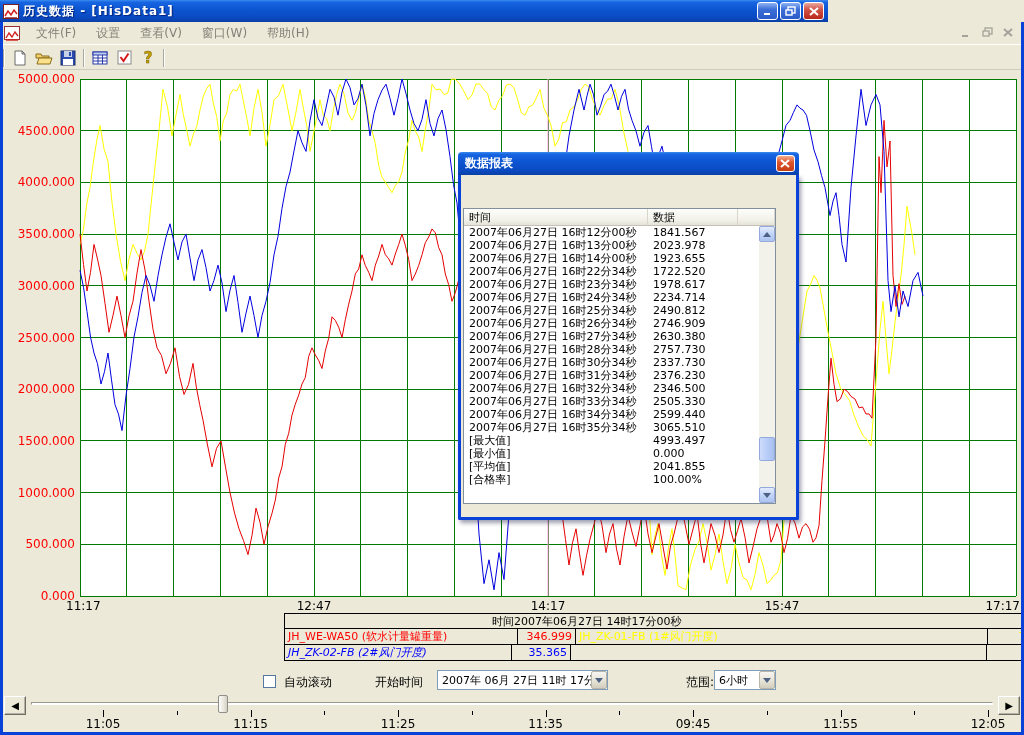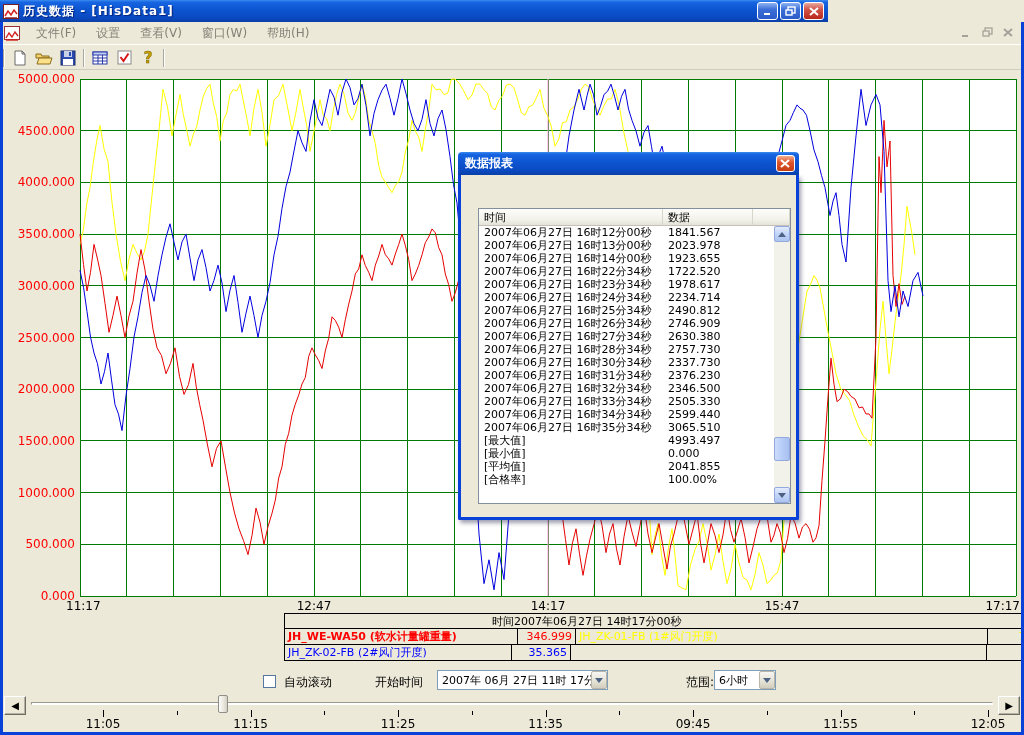--- a/index.html
+++ b/index.html
@@ -31,21 +31,21 @@
   
   #chart{left:0;top:70px;}
   
   .dialog{left:458px;top:175px;width:341px;height:345px;background:#ECE9D8;
     border:3px solid #0842D8;border-top:none;border-radius:0 0 2px 2px;box-shadow:2px 3px 4px rgba(40,40,80,.45);}
   .dlg-title{position:absolute;left:-3px;top:-23px;width:341px;height:23px;border-radius:4px 4px 0 0;
     background:linear-gradient(180deg,#3B8BEE 0%,#1765E2 10%,#0C54D0 45%,#0A4AC2 80%,#0B3FA6 100%);
     display:flex;align-items:center;color:#fff;font-size:12px;font-weight:bold;padding-left:7px;}
   .dlg-close{position:absolute;right:4px;top:3px;width:19px;height:17px;border:1px solid #fff;border-radius:3px;
     background:linear-gradient(180deg,#F0B08E 0%,#E0572F 40%,#C33D12 100%);display:flex;align-items:center;justify-content:center;}
-  .lv{position:absolute;left:17px;top:33px;width:313px;height:296px;background:#fff;border:1px solid #828F9C;}
+  .lv{position:absolute;left:2px;top:33px;width:313px;height:296px;background:#fff;border:1px solid #828F9C;}
   .lv-head{position:absolute;left:0;top:0;right:0;height:17px;display:flex;font-size:11px;color:#000;}
   .lv-h{background:linear-gradient(180deg,#FDFDFB 0%,#F2F1E9 70%,#E5E3D7 100%);
     border-right:1px solid #D8D5CB;border-bottom:1px solid #C4C2B8;padding:1px 0 0 5px;}
   .lv-body{position:absolute;left:0;top:17px;right:16px;bottom:0;overflow:hidden;font-size:11px;}
   .lv-row{display:flex;height:13px;line-height:13px;white-space:nowrap;}
   .lv-c1{width:184px;padding-left:5px;}
   .lv-c2{width:90px;padding-left:5px;}
   .sb{position:absolute;right:0;top:17px;bottom:0;width:16px;background:#F2F1EA;}
   .sb-btn{position:absolute;left:0;width:16px;height:16px;border:1px solid #93A8DC;border-radius:2px;
     background:linear-gradient(180deg,#E3ECFD 0%,#C2D4F8 50%,#ADC4F0 100%);display:flex;align-items:center;justify-content:center;}
@@ -246,27 +246,27 @@
       <polyline points="80.0,174.4 83.3,160.3 86.7,134.2 90.0,117.6 93.3,92.3 96.7,70.9 100.0,55.5 104.0,78.8 108.0,91.7 112.0,132.3 116.0,164.1 120.5,191.2 125.0,210.6 129.0,189.1 133.0,174.4 137.0,183.3 141.0,189.9 144.5,181.3 148.0,164.1 151.5,130.0 155.0,96.9 159.0,60.2 163.0,19.3 167.5,37.0 172.0,65.9 176.0,44.7 180.0,24.5 183.3,44.4 186.7,59.9 190.0,76.2 193.3,64.2 196.7,56.7 200.0,40.0 203.3,26.2 206.7,18.6 210.0,14.2 213.3,33.1 216.7,46.6 220.0,71.0 223.3,50.8 226.7,43.0 230.0,24.5 233.3,19.5 236.7,21.1 240.0,14.2 243.3,30.7 246.7,47.5 250.0,65.9 254.0,38.2 258.0,19.3 262.0,42.3 266.0,76.2 270.0,54.9 274.0,29.7 278.5,25.6 283.0,14.2 287.5,37.1 292.0,60.7 296.0,42.0 300.0,19.3 303.3,37.9 306.7,55.3 310.0,81.4 313.3,64.8 316.7,47.7 320.0,29.7 323.3,45.5 326.7,48.8 330.0,60.7 333.3,40.4 336.7,24.2 340.0,14.2 344.0,23.9 348.0,43.0 352.0,50.4 355.3,42.9 358.7,28.5 362.0,14.2 365.3,26.4 368.7,50.2 372.0,60.7 375.3,73.5 378.7,95.6 382.0,107.2 385.3,112.0 388.7,117.5 392.0,122.7 395.3,115.5 398.7,111.5 402.0,102.1 405.3,82.1 408.7,69.8 412.0,50.4 415.3,61.1 418.7,67.1 422.0,81.4 425.3,59.5 428.7,40.7 432.0,14.2 436.0,19.9 440.0,19.0 444.0,24.5 447.7,23.3 451.3,9.3 455.0,9.0 459.3,13.4 463.7,20.9 468.0,29.7 472.0,25.0 476.0,13.9 480.0,14.2 483.8,19.7 487.5,23.4 491.3,37.0 495.0,40.0 498.8,30.5 502.5,25.8 506.3,15.1 510.0,14.2 513.8,17.4 517.5,29.1 521.3,42.8 525.0,45.2 528.8,36.8 532.5,35.3 536.3,28.1 540.0,19.3 543.8,37.8 547.5,45.5 551.3,56.4 555.0,76.2 558.8,69.1 562.5,52.7 566.3,51.8 570.0,40.0 573.8,37.0 577.5,29.8 581.3,19.1 585.0,14.2 588.8,16.8 592.5,29.2 596.3,38.4 600.0,45.2 603.8,36.1 607.5,29.1 611.3,28.9 615.0,19.3 619.3,35.7 623.7,61.5 628.0,81.4 631.3,127.8 634.7,186.1 638.0,236.5 642.0,310.2 646.0,391.6 649.0,436.4 652.0,484.6 655.0,465.3 658.0,453.6 661.5,484.9 665.0,505.3 668.5,477.3 672.0,458.8 675.0,485.3 678.0,515.7 682.0,518.0 686.0,519.8 690.5,494.9 695.0,479.5 699.0,471.3 703.0,453.6 707.0,472.2 711.0,500.1 715.0,485.0 719.0,464.0 723.0,491.2 727.0,513.6 731.0,498.7 735.0,474.3 739.0,492.8 743.0,507.4 747.0,510.2 751.0,519.8 755.0,504.5 759.0,482.6 763.0,495.2 767.0,513.6 770.5,510.4 774.0,505.3 777.5,502.5 781.0,489.8 785.0,437.0 789.0,381.2 793.5,324.5 798.0,277.8 802.5,249.5 807.0,221.0 810.5,214.5 814.0,205.5 817.0,210.3 820.0,217.9 824.0,240.0 828.0,262.3 832.0,282.5 836.0,303.7 840.5,318.2 845.0,324.4 849.5,330.5 854.0,345.1 858.5,356.6 863.0,365.7 867.0,369.5 871.0,376.1 874.0,337.1 877.0,298.5 880.0,259.5 883.0,231.3 886.0,269.3 889.0,303.7 892.0,279.5 895.0,252.0 898.0,228.6 901.0,205.5 904.0,175.1 907.0,136.2 912.0,164.1 915,184.8" fill="none" stroke="#FFFF00" stroke-width="1"></polyline>
       <polyline points="80.0,164.1 83.5,194.4 87.0,221.0 90.5,202.4 94.0,174.4 97.5,189.1 101.0,205.5 105.0,233.3 109.0,262.3 113.0,245.3 117.0,226.1 121.0,245.6 125.0,267.5 129.0,245.9 133.0,231.3 137.0,203.1 141.0,179.6 145.0,200.0 149.0,231.3 153.0,259.3 157.0,277.8 161.5,285.6 166.0,303.7 170.5,293.3 175.0,277.8 179.5,306.4 184.0,324.4 188.5,314.5 193.0,293.4 196.3,317.0 199.7,334.7 203.0,350.2 207.5,375.0 212.0,396.8 216.5,378.4 221.0,370.9 225.5,397.1 230.0,422.6 234.5,442.9 239.0,458.8 243.5,470.5 248.0,484.6 252.0,465.4 256.0,438.1 260.0,452.2 264.0,474.3 268.0,456.6 272.0,443.3 275.3,430.2 278.7,408.0 282.0,396.8 285.3,374.3 288.7,363.3 292.0,345.1 295.3,334.2 298.7,325.1 302.0,314.0 305.3,307.5 308.7,286.4 312.0,277.8 315.3,284.9 318.7,290.5 322.0,298.5 325.3,280.9 328.7,268.3 332.0,246.8 335.3,250.4 338.7,257.2 342.0,267.5 345.3,249.8 348.7,234.2 352.0,221.0 355.3,203.9 358.7,199.0 362.0,184.8 365.3,195.5 368.7,202.3 372.0,210.6 375.3,195.2 378.7,186.0 382.0,174.4 385.3,184.6 388.7,188.8 392.0,195.1 395.3,184.1 398.7,174.5 402.0,164.1 405.3,175.4 408.7,189.5 412.0,210.6 415.3,204.1 418.7,195.4 422.0,184.8 425.3,172.7 428.7,167.0 432.0,158.9 435.3,162.8 438.7,177.6 442.0,184.8 445.3,204.0 448.7,214.7 452.0,231.3 455.3,222.7 458.7,210.0 462.0,205.5 465.3,222.9 468.7,232.2 472.0,252.0 475.3,239.2 478.7,230.5 482.0,215.8 485.3,203.8 488.7,192.4 492.0,179.6 495.3,194.7 498.7,211.5 502.0,226.1 505.3,220.7 508.7,206.8 512.0,195.1 515.3,211.9 518.7,221.4 522.0,241.6 525.3,228.3 528.7,218.5 532.0,210.6 535.3,202.1 538.7,198.3 542.0,184.8 546.0,216.1 550.0,257.2 553.0,306.8 556.0,360.6 559.0,401.3 562.0,443.3 565.5,469.6 569.0,495.0 572.5,472.8 576.0,458.8 579.5,483.8 583.0,505.3 586.5,485.8 590.0,469.1 594.0,454.3 598.0,438.1 602.0,455.4 606.0,482.6 609.5,464.0 613.0,453.6 616.5,478.9 620.0,495.0 624.0,466.7 628.0,445.3 632.0,462.1 636.0,476.4 640.0,455.6 644.0,435.0 648.0,463.9 652.0,482.6 655.5,467.9 659.0,453.6 663.0,476.7 667.0,499.1 670.5,476.0 674.0,464.0 677.5,448.9 681.0,435.0 685.0,454.1 689.0,474.3 693.0,459.1 697.0,443.3 700.5,473.2 704.0,492.9 707.5,473.5 711.0,453.6 715.0,465.5 719.0,482.6 723.0,464.9 727.0,438.1 730.5,459.6 734.0,472.2 737.5,460.7 741.0,448.4 745.0,467.3 749.0,492.9 753.0,476.8 757.0,458.8 760.5,448.5 764.0,435.0 767.5,449.4 771.0,472.2 774.0,465.1 777.0,453.6 780.5,463.0 784.0,482.6 787.5,468.7 791.0,445.3 795.0,453.0 799.0,468.1 802.5,457.0 806.0,453.6 809.5,459.2 813.0,472.2 816.0,467.9 819.0,455.7 822.0,410.3 825.0,370.9 828.0,327.2 831.0,288.2 834.0,314.2 837.0,331.6 840.5,328.8 844.0,319.2 847.5,321.5 851.0,326.4 855.0,329.0 859.0,337.8 862.5,337.0 866.0,344.0 869.0,343.9 872.0,348.2 876.0,267.5 879.0,86.6 881.0,122.7 884.0,50.4 887.0,96.9 890.0,71.0 893.0,205.5 896.0,236.5 899.0,213.7 902.0,234.4 905,226.1" fill="none" stroke="#E60000" stroke-width="1"></polyline>
       <polyline points="80.0,200.3 83.5,217.2 87.0,241.6 90.5,267.1 94.0,283.0 97.5,293.7 101.0,314.0 104.5,301.6 108.0,283.0 111.5,309.9 115.0,334.7 118.5,344.1 122.0,360.6 126.0,325.5 130.0,298.5 134.0,267.0 138.0,246.8 142.0,222.4 146.0,205.5 150.0,215.4 154.0,231.3 158.0,205.7 162.0,184.8 166.0,167.2 170.0,153.8 174.0,172.2 178.0,189.9 182.0,171.9 186.0,164.1 190.0,188.1 194.0,210.6 198.0,189.9 202.0,179.6 206.0,197.6 210.0,221.0 214.0,210.3 218.0,195.1 222.0,213.0 226.0,241.6 230.0,220.2 234.0,205.5 238.0,232.4 242.0,262.3 246.0,243.2 250.0,226.1 254.0,245.5 258.0,267.5 262.0,245.5 266.0,231.3 270.0,212.6 274.0,184.8 278.0,166.3 282.0,138.3 286.0,116.5 290.0,102.1 294.0,80.9 298.0,60.7 302.0,72.7 306.0,81.4 310.0,50.7 314.0,29.7 318.0,48.1 322.0,55.5 326.0,37.9 330.0,19.3 334.0,27.1 338.0,45.2 342.0,22.2 346.0,9.0 350.0,17.7 354.0,34.9 358.0,28.6 362.0,14.2 366.0,35.4 370.0,65.9 374.0,43.4 378.0,29.7 382.0,20.2 386.0,14.2 390.0,28.3 394.0,45.2 398.0,28.4 402.0,9.0 406.0,23.6 410.0,40.0 414.0,53.5 418.0,60.7 422.0,49.3 426.0,29.7 430.0,53.5 434.0,65.9 438.0,48.6 442.0,40.0 446.0,59.6 450.0,86.6 453.5,114.7 457.0,133.1 460.0,165.8 463.0,195.1 466.0,237.1 469.0,277.8 474.0,381.2 479.0,464.0 484.0,513.6 489.0,489.8 494.0,519.8 499.0,482.6 504.0,509.5 509.0,443.3 514.0,370.9 519.0,407.1 524.0,345.1 529.0,293.4 534.0,257.2 539.0,283.0 544.0,236.5 549.0,184.8 554.0,200.3 559.0,148.6 564.0,102.1 569.0,65.9 574.0,40.0 579.0,19.3 584.0,40.0 587.0,25.9 590.0,14.2 593.5,24.5 597.0,45.2 600.5,36.3 604.0,24.5 607.5,21.3 611.0,14.2 614.5,26.2 618.0,40.0 621.5,26.4 625.0,19.3 628.5,39.1 632.0,50.4 636.0,60.9 640.0,76.2 644.0,62.3 648.0,55.5 651.5,76.6 655.0,96.9 658.5,85.4 662.0,76.2 666.0,95.5 670.0,117.6 674.0,108.7 678.0,91.7 681.5,105.0 685.0,127.9 688.5,114.1 692.0,107.2 696.0,130.8 700.0,148.6 704.0,132.3 708.0,122.7 711.5,136.2 715.0,158.9 718.5,150.2 722.0,138.3 726.0,159.7 730.0,179.6 734.0,162.1 738.0,153.8 741.5,173.8 745.0,189.9 748.5,170.0 752.0,158.9 756.0,151.1 760.0,138.3 764.0,123.9 768.0,112.4 771.5,100.3 775.0,91.7 778.5,83.9 782.0,71.0 786.0,55.3 790.0,50.4 793.5,42.3 797.0,34.9 800.0,38.2 803.0,40.0 806.5,45.3 810.0,60.7 814.0,80.1 818.0,91.7 821.5,105.4 825.0,117.6 830.0,145.5 833.0,131.1 836.0,122.7 839.0,145.6 842.0,174.4 846.0,192.0 851.0,117.6 856.0,65.9 861.0,19.3 866.0,55.5 871.0,34.9 876.0,24.5 880.0,34.9 884.0,81.4 888.0,210.6 891.0,241.6 895.0,215.8 899.0,246.8 903.0,221.0 908.0,236.5 913.0,210.6 918.0,202.4 923,226.1" fill="none" stroke="#0000E0" stroke-width="1"></polyline>
     </svg>
 
   <div class="abs info" id="info-panel">
       <div class="row first">
         <div class="cell" style="width: 777px; padding-left: 207px;">时间2007年06月27日  14时17分00秒</div>
       </div>
       <div class="row">
-        <div class="cell" style="width: 236px; color: rgb(255, 0, 0); font-weight: bold;">JH_WE-WA50 (软水计量罐重量)</div>
+        <div class="cell" style="width: 236px; color: rgb(255, 0, 0);">JH_WE-WA50 (软水计量罐重量)</div>
         <div class="cell nb val" style="width: 59px; color: rgb(255, 0, 0);">346.999</div>
         <div class="cell nb" style="width: 416px; color: rgb(255, 255, 0);">JH_ZK-01-FB (1#风门开度)</div>
         <div class="cell nb val" style="width: 74px; color: rgb(255, 255, 0);">76.944</div>
       </div>
       <div class="row">
-        <div class="cell" style="width: 228px; color: rgb(0, 0, 255);">JH_ZK-02-FB (2#风门开度)</div>
+        <div class="cell" style="width: 228px; color: rgb(0, 0, 255); font-style: italic;">JH_ZK-02-FB (2#风门开度)</div>
         <div class="cell nb val" style="width: 59px; color: rgb(0, 0, 255);">35.365</div>
         <div class="cell nb" style="width: 416px; color: rgb(0, 0, 0);"></div>
         <div class="cell nb val" style="width: 74px; color: rgb(0, 0, 0);"></div>
       </div>
     </div>
 
   <div class="abs checkbox"></div>
   <span class="abs ctl-label" style="left:284px;top:674px;">自动滚动</span>
   <span class="abs ctl-label" style="left:375px;top:674px;">开始时间</span>
   <div class="abs combo" style="left:437px;top:670px;width:171px;">

